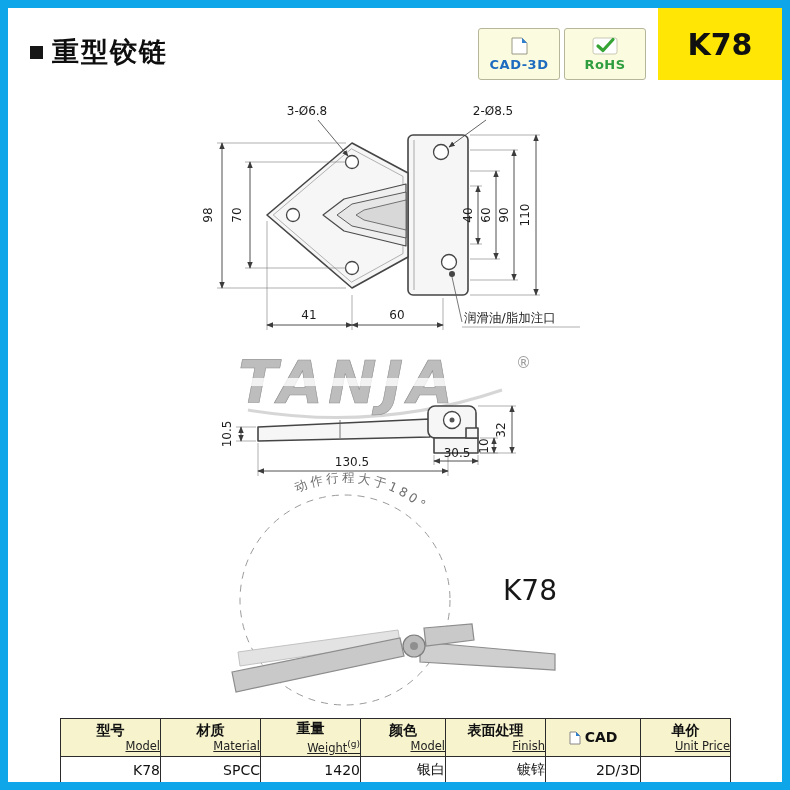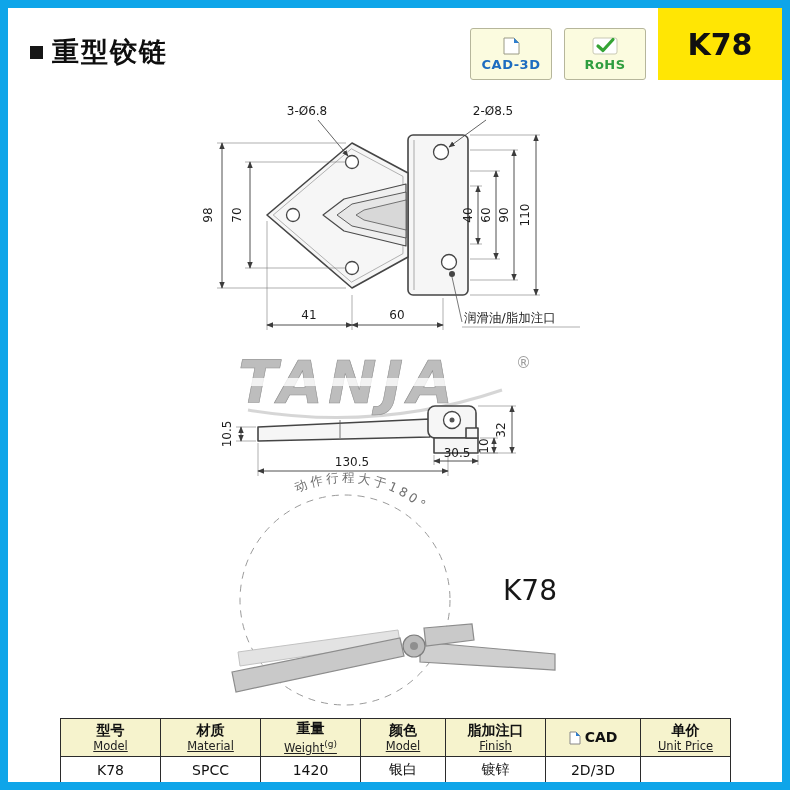--- a/index.html
+++ b/index.html
@@ -11,21 +11,21 @@
   
   .topbar{height:76px;position:relative;background:#ffffff;}
   .title-wrap{position:absolute;left:22px;top:26px;display:flex;align-items:center;gap:9px;}
   .title-sq{width:13px;height:13px;background:#161616;}
   .page-title{margin:0;font-size:27px;font-weight:bold;color:#0e0e0e;letter-spacing:2px;}
   .model-box{
     position:absolute;right:0;top:0;width:124px;height:72px;background:#ffe604;
     display:flex;align-items:center;justify-content:center;
     font-size:30px;font-weight:bold;color:#101010;
   }
-  .badges{position:absolute;right:136px;top:20px;display:flex;gap:12px;}
+  .badges{position:absolute;right:136px;top:20px;display:flex;gap:4px;}
   .badge{
     width:80px;height:50px;background:#fbfbdf;border:1px solid #b6b69b;border-radius:3px;
     display:flex;flex-direction:column;align-items:center;justify-content:center;gap:2px;
   }
   .badge-cad-label{color:#1d6cc0;font-weight:bold;font-size:13px;letter-spacing:.5px;}
   .badge-rohs-label{color:#2f9e3f;font-weight:bold;font-size:13px;letter-spacing:.5px;}
   .rohs-checkbox{display:block;}
   
   .drawing{display:block;}
   .drawing text{font-family:"DejaVu Sans",sans-serif;}
@@ -44,21 +44,21 @@
   .wmk-reg{font-size:15px;fill:#9d9d9d;}
   .k78{font-size:28px;fill:#161616;}
   .gray1{fill:#e3e3e3;stroke:#c2c2c2;stroke-width:1;}
   .gray2{fill:#c9c9c9;stroke:#8c8c8c;stroke-width:1.2;}
   .gray3{fill:#cfcfcf;stroke:#8c8c8c;stroke-width:1.2;}
   
   .spec-table{
     position:absolute;left:52px;top:710px;border-collapse:collapse;table-layout:fixed;
     width:670px;background:#ffffff;
   }
-  .spec-table th,.spec-table td{border:1px solid #2b2b2b;text-align:center;vertical-align:middle;padding:0;}
+  .spec-table th,.spec-table td{border:1px solid #2b2b2b;text-align:right;vertical-align:middle;padding:0;}
   .spec-table th{background:#f6f3cd;height:37px;}
   .spec-table td{height:25px;font-size:14px;color:#111;}
   .h-zh{font-size:14px;font-weight:bold;color:#111;line-height:17px;display:flex;align-items:center;justify-content:center;gap:4px;}
   .h-en{font-size:11.5px;font-weight:normal;color:#222;line-height:14px;text-decoration:underline;}
   .h-en sup{font-size:9px;}
   .cad-mini-icon{display:inline-flex;}
 </style>
 </head>
 <body>
 
@@ -240,21 +240,21 @@
         </th>
         <th>
           <div class="h-zh">重量</div>
           <div class="h-en"><span>Weight</span><sup>(g)</sup></div>
         </th>
         <th>
           <div class="h-zh">颜色</div>
           <div class="h-en">Model</div>
         </th>
         <th>
-          <div class="h-zh">脂加注口</div>
+          <div class="h-zh">表面处理</div>
           <div class="h-en">Finish</div>
         </th>
         <th>
           <div class="h-zh">
             <span class="cad-mini-icon">
               <svg width="12" height="14" viewBox="0 0 12 14">
                 <path d="M1,1 h6 l4,4 v8 h-10 z" fill="#ffffff" stroke="#888" stroke-width="1"></path>
                 <path d="M7,1 l4,4 h-4 z" fill="#2f7fd0"></path>
               </svg>
             </span>

